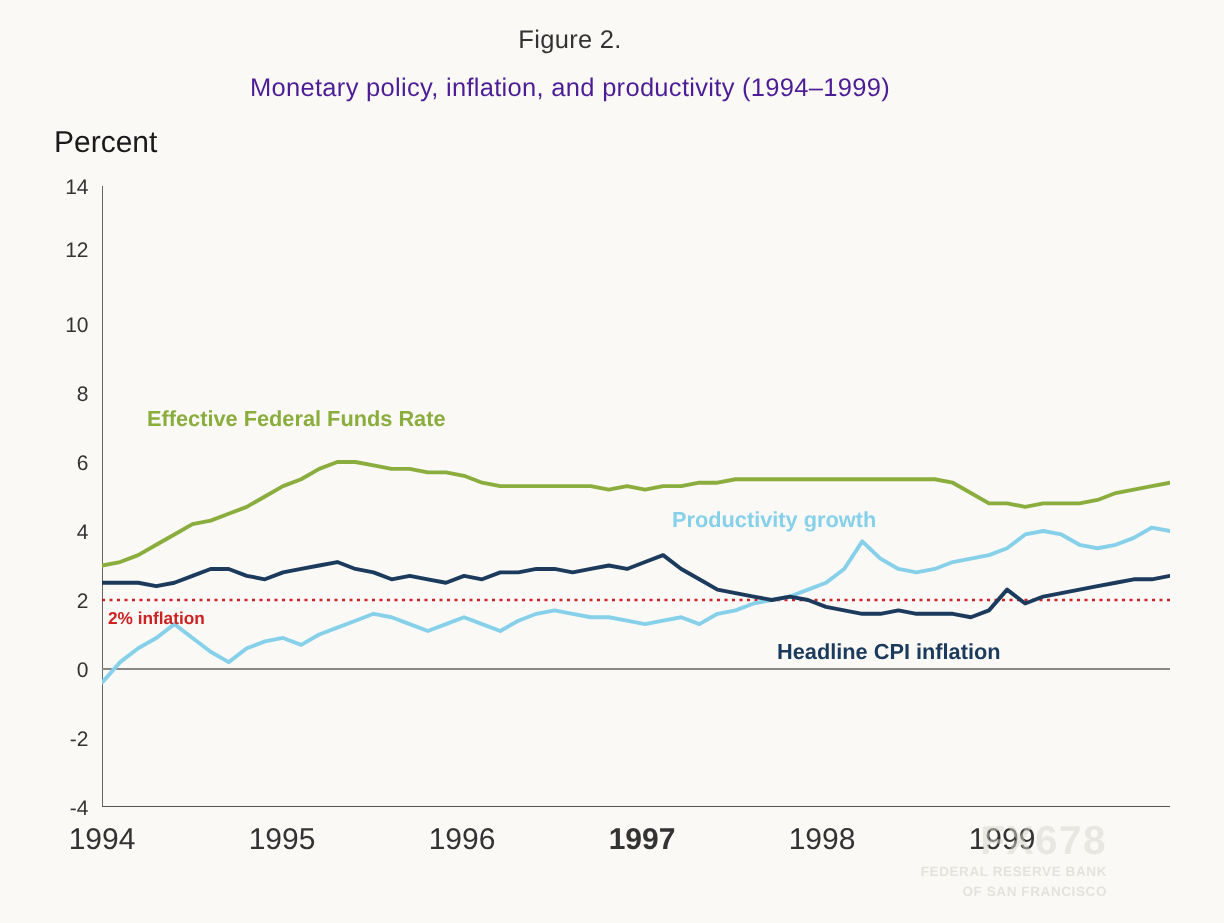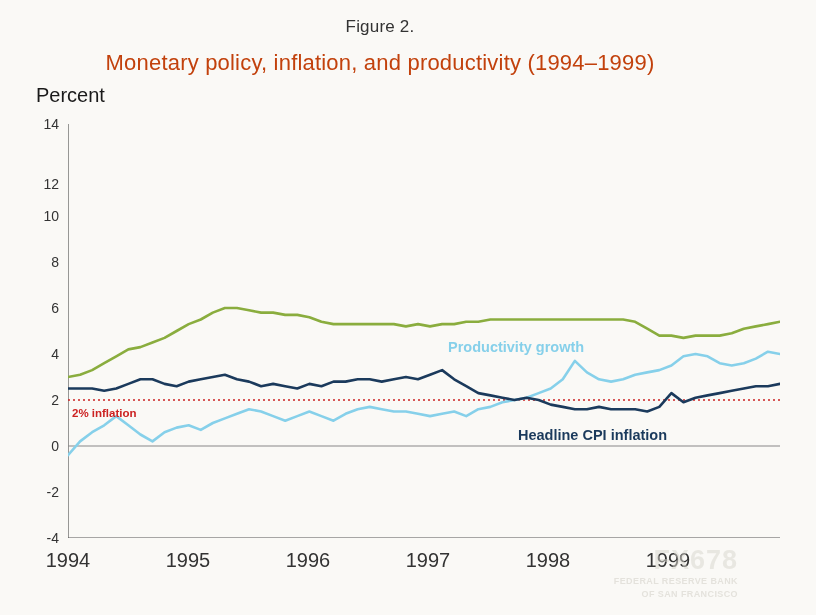--- a/index.html
+++ b/index.html
@@ -24,22 +24,22 @@
     text-align: center;
     padding-top: 14px;
   }
   .fig-title {
     font-size: 17px;
     color: #333;
     letter-spacing: 0.2px;
     line-height: 1.55;
   }
   .fig-subtitle {
-    font-size: 22px;
-    color: #c2410c;
+    font-size: 17px;
+    color: #4c1d95;
     letter-spacing: 0.2px;
     line-height: 1.55;
     margin-top: 6px;
   }
   .axis-unit {
     position: absolute;
     left: 36px;
     top: 84px;
     font-size: 20px;
     font-weight: normal;
@@ -144,37 +144,38 @@
         <line x1="482.71186440677224" y1="414" x2="482.71186440677224" y2="420" stroke="#555555" stroke-width="1.2"></line>
         <line x1="603.3898305084653" y1="414" x2="603.3898305084653" y2="420" stroke="#555555" stroke-width="1.2"></line>
         <line x1="0" y1="322" x2="712" y2="322" stroke="#888888" stroke-width="1.2"></line>
         <line x1="0" y1="276" x2="712" y2="276" stroke="#cc2222" stroke-width="1.6" stroke-dasharray="2,3"></line>
         <polyline points="0.00,331.20 12.07,317.40 24.14,308.20 36.20,301.30 48.27,292.10 60.34,301.30 72.41,310.50 84.47,317.40 96.54,308.20 108.61,303.60 120.68,301.30 132.75,305.90 144.81,299.00 156.88,294.40 168.95,289.80 181.02,285.20 193.08,287.50 205.15,292.10 217.22,296.70 229.29,292.10 241.36,287.50 253.42,292.10 265.49,296.70 277.56,289.80 289.63,285.20 301.69,282.90 313.76,285.20 325.83,287.50 337.90,287.50 349.97,289.80 362.03,292.10 374.10,289.80 386.17,287.50 398.24,292.10 410.31,285.20 422.37,282.90 434.44,278.30 446.51,276.00 458.58,273.70 470.64,269.10 482.71,264.50 494.78,255.30 506.85,236.90 518.92,248.40 530.98,255.30 543.05,257.60 555.12,255.30 567.19,250.70 579.25,248.40 591.32,246.10 603.39,241.50 615.46,232.30 627.53,230.00 639.59,232.30 651.66,239.20 663.73,241.50 675.80,239.20 687.86,234.60 699.93,227.70 712.00,230.00" fill="none" stroke="#86d0ea" stroke-width="2.6" stroke-linejoin="round" stroke-linecap="round"></polyline>
         <polyline points="0.00,253.00 12.07,250.70 24.14,246.10 36.20,239.20 48.27,232.30 60.34,225.40 72.41,223.10 84.47,218.50 96.54,213.90 108.61,207.00 120.68,200.10 132.75,195.50 144.81,188.60 156.88,184.00 168.95,184.00 181.02,186.30 193.08,188.60 205.15,188.60 217.22,190.90 229.29,190.90 241.36,193.20 253.42,197.80 265.49,200.10 277.56,200.10 289.63,200.10 301.69,200.10 313.76,200.10 325.83,200.10 337.90,202.40 349.97,200.10 362.03,202.40 374.10,200.10 386.17,200.10 398.24,197.80 410.31,197.80 422.37,195.50 434.44,195.50 446.51,195.50 458.58,195.50 470.64,195.50 482.71,195.50 494.78,195.50 506.85,195.50 518.92,195.50 530.98,195.50 543.05,195.50 555.12,195.50 567.19,197.80 579.25,204.70 591.32,211.60 603.39,211.60 615.46,213.90 627.53,211.60 639.59,211.60 651.66,211.60 663.73,209.30 675.80,204.70 687.86,202.40 699.93,200.10 712.00,197.80" fill="none" stroke="#8aad3e" stroke-width="2.6" stroke-linejoin="round" stroke-linecap="round"></polyline>
         <polyline points="0.00,264.50 12.07,264.50 24.14,264.50 36.20,266.80 48.27,264.50 60.34,259.90 72.41,255.30 84.47,255.30 96.54,259.90 108.61,262.20 120.68,257.60 132.75,255.30 144.81,253.00 156.88,250.70 168.95,255.30 181.02,257.60 193.08,262.20 205.15,259.90 217.22,262.20 229.29,264.50 241.36,259.90 253.42,262.20 265.49,257.60 277.56,257.60 289.63,255.30 301.69,255.30 313.76,257.60 325.83,255.30 337.90,253.00 349.97,255.30 362.03,250.70 374.10,246.10 386.17,255.30 398.24,262.20 410.31,269.10 422.37,271.40 434.44,273.70 446.51,276.00 458.58,273.70 470.64,276.00 482.71,280.60 494.78,282.90 506.85,285.20 518.92,285.20 530.98,282.90 543.05,285.20 555.12,285.20 567.19,285.20 579.25,287.50 591.32,282.90 603.39,269.10 615.46,278.30 627.53,273.70 639.59,271.40 651.66,269.10 663.73,266.80 675.80,264.50 687.86,262.20 699.93,262.20 712.00,259.90" fill="none" stroke="#1b3a5c" stroke-width="2.6" stroke-linejoin="round" stroke-linecap="round"></polyline>
       </svg>
 
     <div class="ytick" style="top:0px;">14</div>
-    <div class="ytick" style="top:60px;margin-left:20px;">12</div>
+    <div class="ytick" style="top:42px;margin-left:20px;">12</div>
     <div class="ytick" style="top:92px;">10</div>
     <div class="ytick" style="top:138px;">8</div>
     <div class="ytick" style="top:184px;">6</div>
     <div class="ytick" style="top:230px;">4</div>
     <div class="ytick" style="top:276px;">2</div>
     <div class="ytick" style="top:322px;">0</div>
     <div class="ytick" style="top:368px;">-2</div>
     <div class="ytick" style="top:414px;">-4</div>
 
     <div class="xtick" style="left:0px;">1994</div>
     <div class="xtick" style="left:120px;">1995</div>
     <div class="xtick" style="left:240px;">1996</div>
-    <div class="xtick" style="left:360px;">1997</div>
+    <div class="xtick" style="left:360px;font-weight:bold;">1997</div>
     <div class="xtick" style="left:480px;">1998</div>
     <div class="xtick" style="left:600px;">1999</div>
 
+    <div class="series-label" style="left:30px; top:148px; color:#8aad3e;">Effective Federal Funds Rate</div>
     <div class="series-label" style="left:450px; top:303px; color:#1b3a5c;">Headline CPI inflation</div>
     <div class="series-label" style="left:380px; top:215px; color:#86d0ea;">Productivity growth</div>
 
     <div class="infl-label" style="left:4px; top:283px;">2% inflation</div>
   </div>
 
   <div class="watermark">
     <div class="wm-big">FX678</div>
     <div class="wm-small">FEDERAL RESERVE BANK</div>
     <div class="wm-small">OF SAN FRANCISCO</div>

